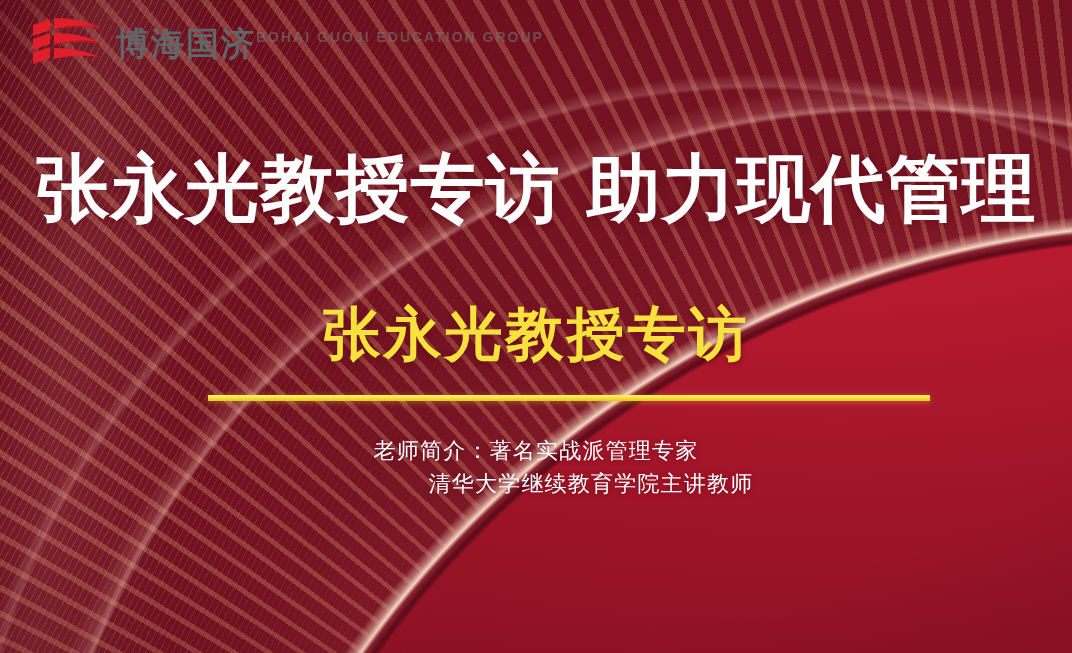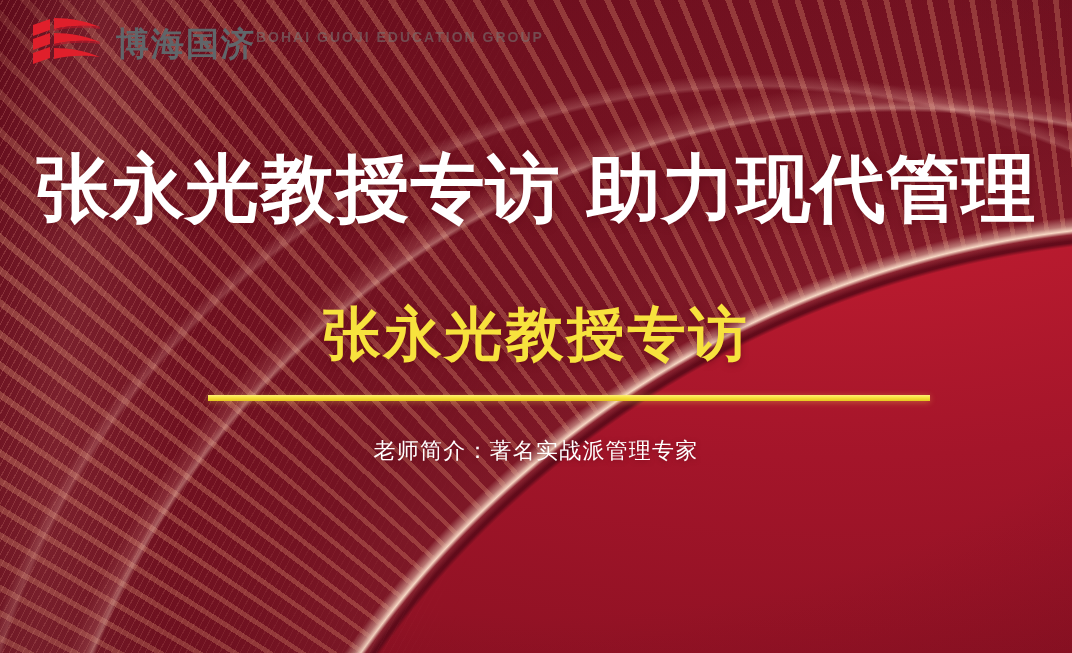--- a/index.html
+++ b/index.html
@@ -228,16 +228,17 @@
     <div id="main-title">
       <span>张永光教授专访</span><span class="gap"></span><span>助力现代管理</span>
     </div>
 
     <div id="subtitle">张永光教授专访</div>
 
     <div id="divider"></div>
 
     <div id="bio">
       <div class="bio-line"><span>老师简介：</span><span>著名实战派管理专家</span></div>
+      <div class="bio-line"><span class="bio-indent"></span><span>清华大学继续教育学院主讲教师</span></div>
     </div>
 
   </div>
 </div>
 
 </body></html>

